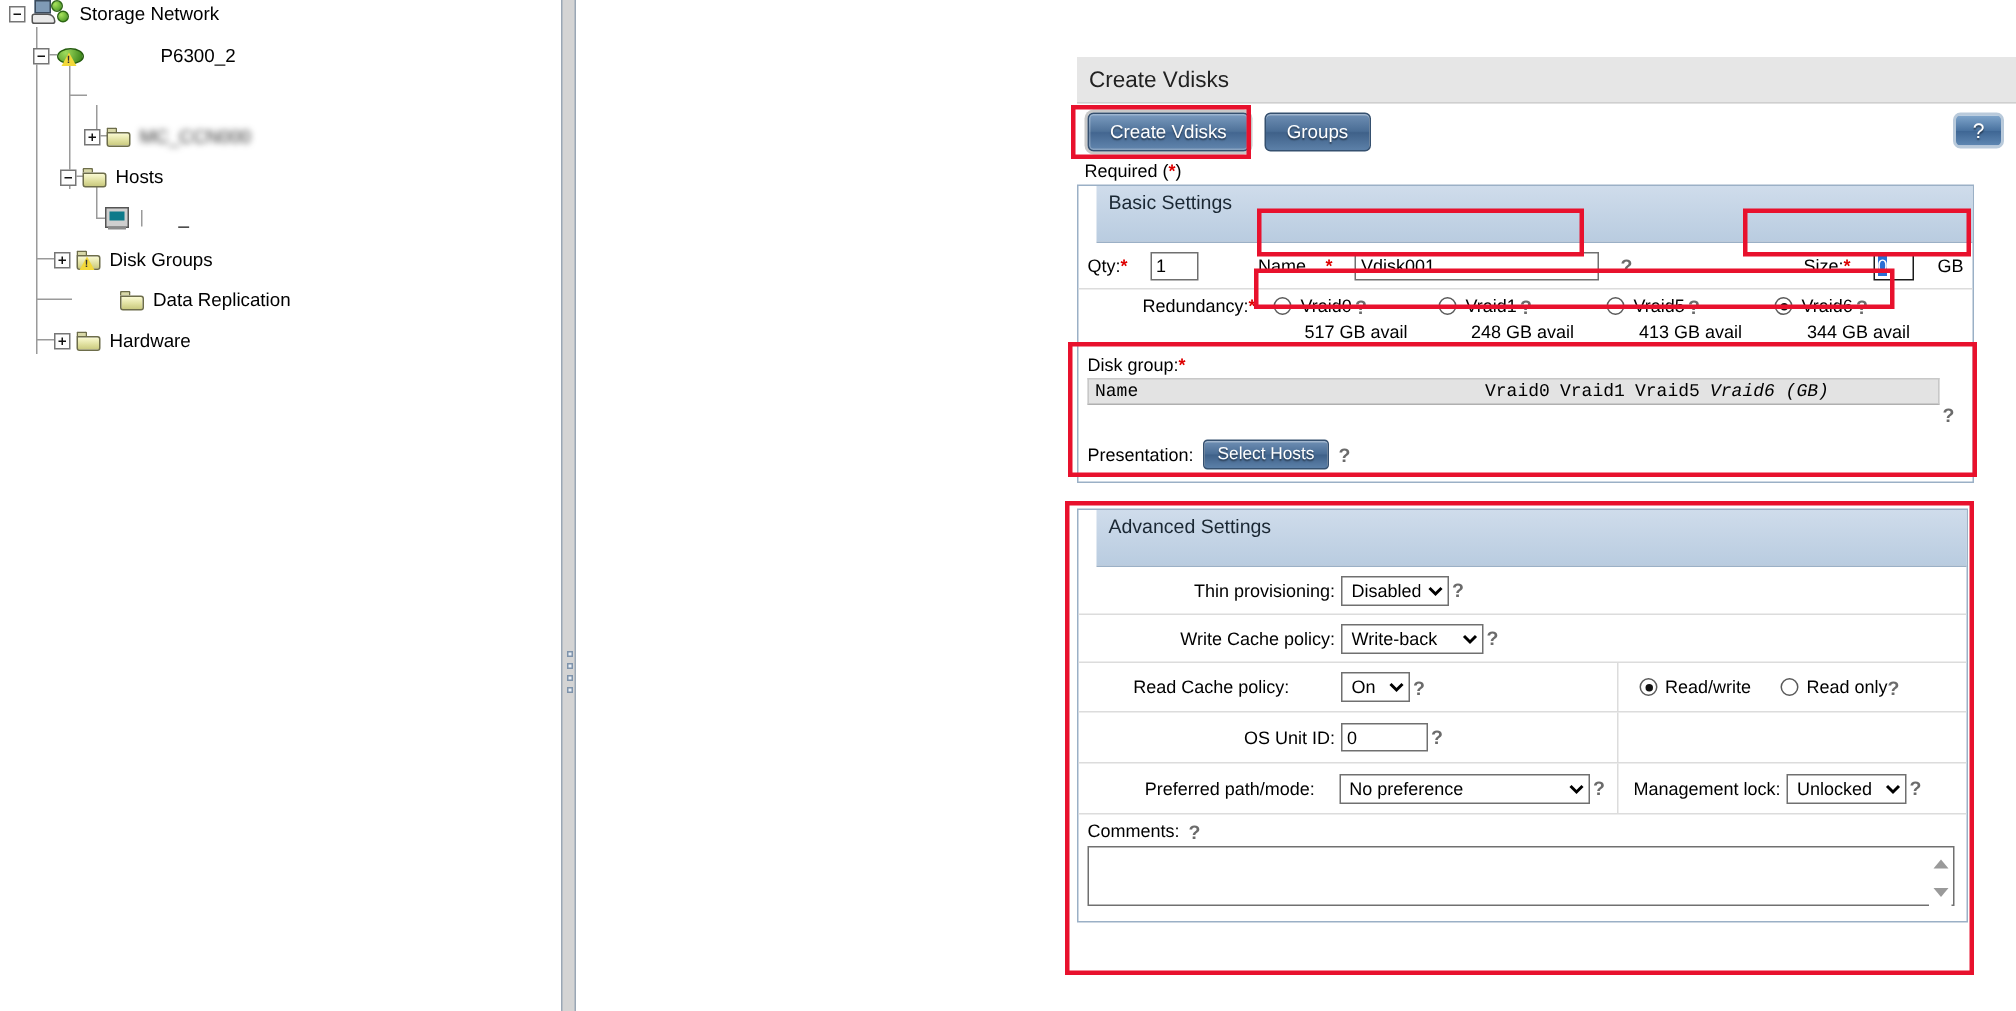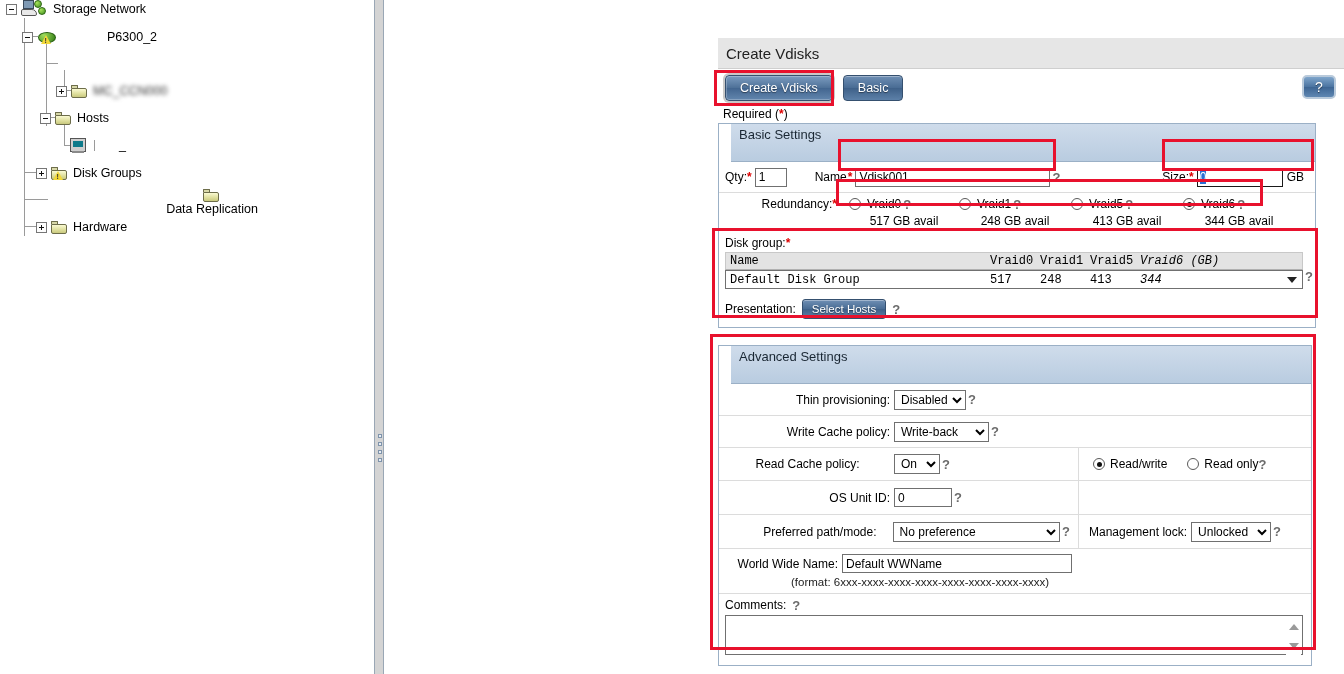--- a/index.html
+++ b/index.html
@@ -464,21 +464,21 @@
     </div>
 
     <div class="tree-row" style="top:162px; padding-left:36px;">
       <span class="twisty plus"></span>
       <span class="ico folder warn" style="position:relative;">
         <span class="warn-badge" style="left:2px; top:4px; z-index:4;"></span>
       </span>
       <span class="tree-label">Disk Groups</span>
     </div>
 
-    <div class="tree-row" style="top:189px; padding-left:24px;flex-direction:column;">
+    <div class="tree-row" style="top:189px; padding-left:76px;">
       <span class="ico folder"></span>
       <span class="tree-label">Data Replication</span>
     </div>
 
     <div class="tree-row" style="top:216px; padding-left:36px;">
       <span class="twisty plus"></span>
       <span class="ico folder"></span>
       <span class="tree-label">Hardware</span>
     </div>
   </div>
@@ -489,32 +489,32 @@
     <span class="grip" style="top:450px;"></span>
     <span class="grip" style="top:458px;"></span>
   </div>
 
   <div id="dialog">
 
     <div class="dlg-title">Create Vdisks</div>
 
     <div class="btnbar">
       <button class="btn primary">Create Vdisks</button>
-      <button class="btn">Basic</button>
+      <button class="btn">Groups</button>
       <div class="help-btn">?</div>
     </div>
 
     <div class="required-note">
       <span>Required (</span><span class="req-star">*</span><span>)</span>
     </div>
 
     <div class="panel" style="width:598px;">
       <div class="panel-head">Basic Settings</div>
 
-      <div class="row sep" style="height:31px; padding:0 6px;">
+      <div class="row sep" style="height:31px; padding:0 6px;gap:12px;">
         <span class="lbl"><span>Qty:</span><span class="req-star">*</span></span>
         <input class="txt" style="width: 32px; margin-left: 3px;" value="1">
         <span class="lbl" style="margin-left:28px;">Name</span>
         <span class="req-star" style="margin-left:1px;">*</span>
         <input class="txt" style="width: 195px; margin-left: 3px;" value="Vdisk001">
         <span class="qm">?</span>
         <span class="lbl" style="margin-left:100px;"><span>Size:</span><span class="req-star">*</span></span>
         <span style="border:1px solid #1a1a1a; background:#fff; width:86px; height:19px; margin-left:3px; box-sizing:border-box; display:flex; align-items:center; padding-left:2px;">
           <span class="sel-text" style="font-size:12px;">0</span>
         </span>
@@ -547,39 +547,31 @@
         </div>
         <div style="display:flex; align-items:center; margin-top:3px;">
           <span style="width:124px;"></span>
           <span class="avail" style="width:110px; text-align:center;">517 GB avail</span>
           <span class="avail" style="width:112px; text-align:center;">248 GB avail</span>
           <span class="avail" style="width:112px; text-align:center;">413 GB avail</span>
           <span class="avail" style="width:112px; text-align:center;">344 GB avail</span>
         </div>
       </div>
 
-      <div style="padding:2px 0 4px 6px;">
+      <div style="padding:2px 10px 4px 6px;">
         <div class="lbl" style="margin-bottom:2px;"><span>Disk group:</span><span class="req-star">*</span></div>
         <div style="display:flex; align-items:flex-start;">
           <div style="flex:1;">
             <div class="dg-head">
               <span class="dg-c0">Name</span>
               <span class="dg-c1">Vraid0</span>
               <span class="dg-c2">Vraid1</span>
               <span class="dg-c3">Vraid5</span>
               <span class="dg-c4">Vraid6 (GB)</span>
             </div>
-            <div class="dg-row">
-              <span class="dg-c0">Default Disk Group</span>
-              <span class="dg-c1">517</span>
-              <span class="dg-c2">248</span>
-              <span class="dg-c3">413</span>
-              <span class="dg-c4">344</span>
-              <span class="dg-arrow"></span>
-            </div>
           </div>
           <span class="qm" style="margin-top:18px;">?</span>
         </div>
       </div>
 
       <div class="row" style="padding:6px 6px 8px 6px;">
         <span class="lbl">Presentation:</span>
         <button class="btn small" style="margin-left:6px;">Select Hosts</button>
         <span class="qm" style="margin-left:6px;">?</span>
       </div>
@@ -650,27 +642,20 @@
         </div>
         <div class="row" style="height:33px; flex:1; padding-left:10px;">
           <span class="lbl">Management lock:</span>
           <select class="sel" style="width:80px; margin-left:4px;">
             <option>Unlocked</option>
           </select>
           <span class="qm">?</span>
         </div>
       </div>
 
-      <div style="border-bottom:1px solid #dcdcdc; padding:5px 6px 5px 6px;">
-        <div style="display:flex; align-items:center;">
-          <span class="lbl" style="width:113px; text-align:right;">World Wide Name:</span>
-          <input class="txt" style="width: 230px; margin-left: 4px;" value="Default WWName">
-        </div>
-        <div class="sub-note" style="margin-left:66px; margin-top:3px;">(format: 6xxx-xxxx-xxxx-xxxx-xxxx-xxxx-xxxx-xxxx)</div>
-      </div>
 
       <div style="padding:4px 8px 10px 6px;">
         <div style="display:flex; align-items:center; margin-bottom:3px;">
           <span class="lbl">Comments:</span>
           <span class="qm" style="margin-left:6px;">?</span>
         </div>
         <div class="ta">
           <div class="ta-scroll">
             <span class="chev up"></span>
             <span class="chev down"></span>

